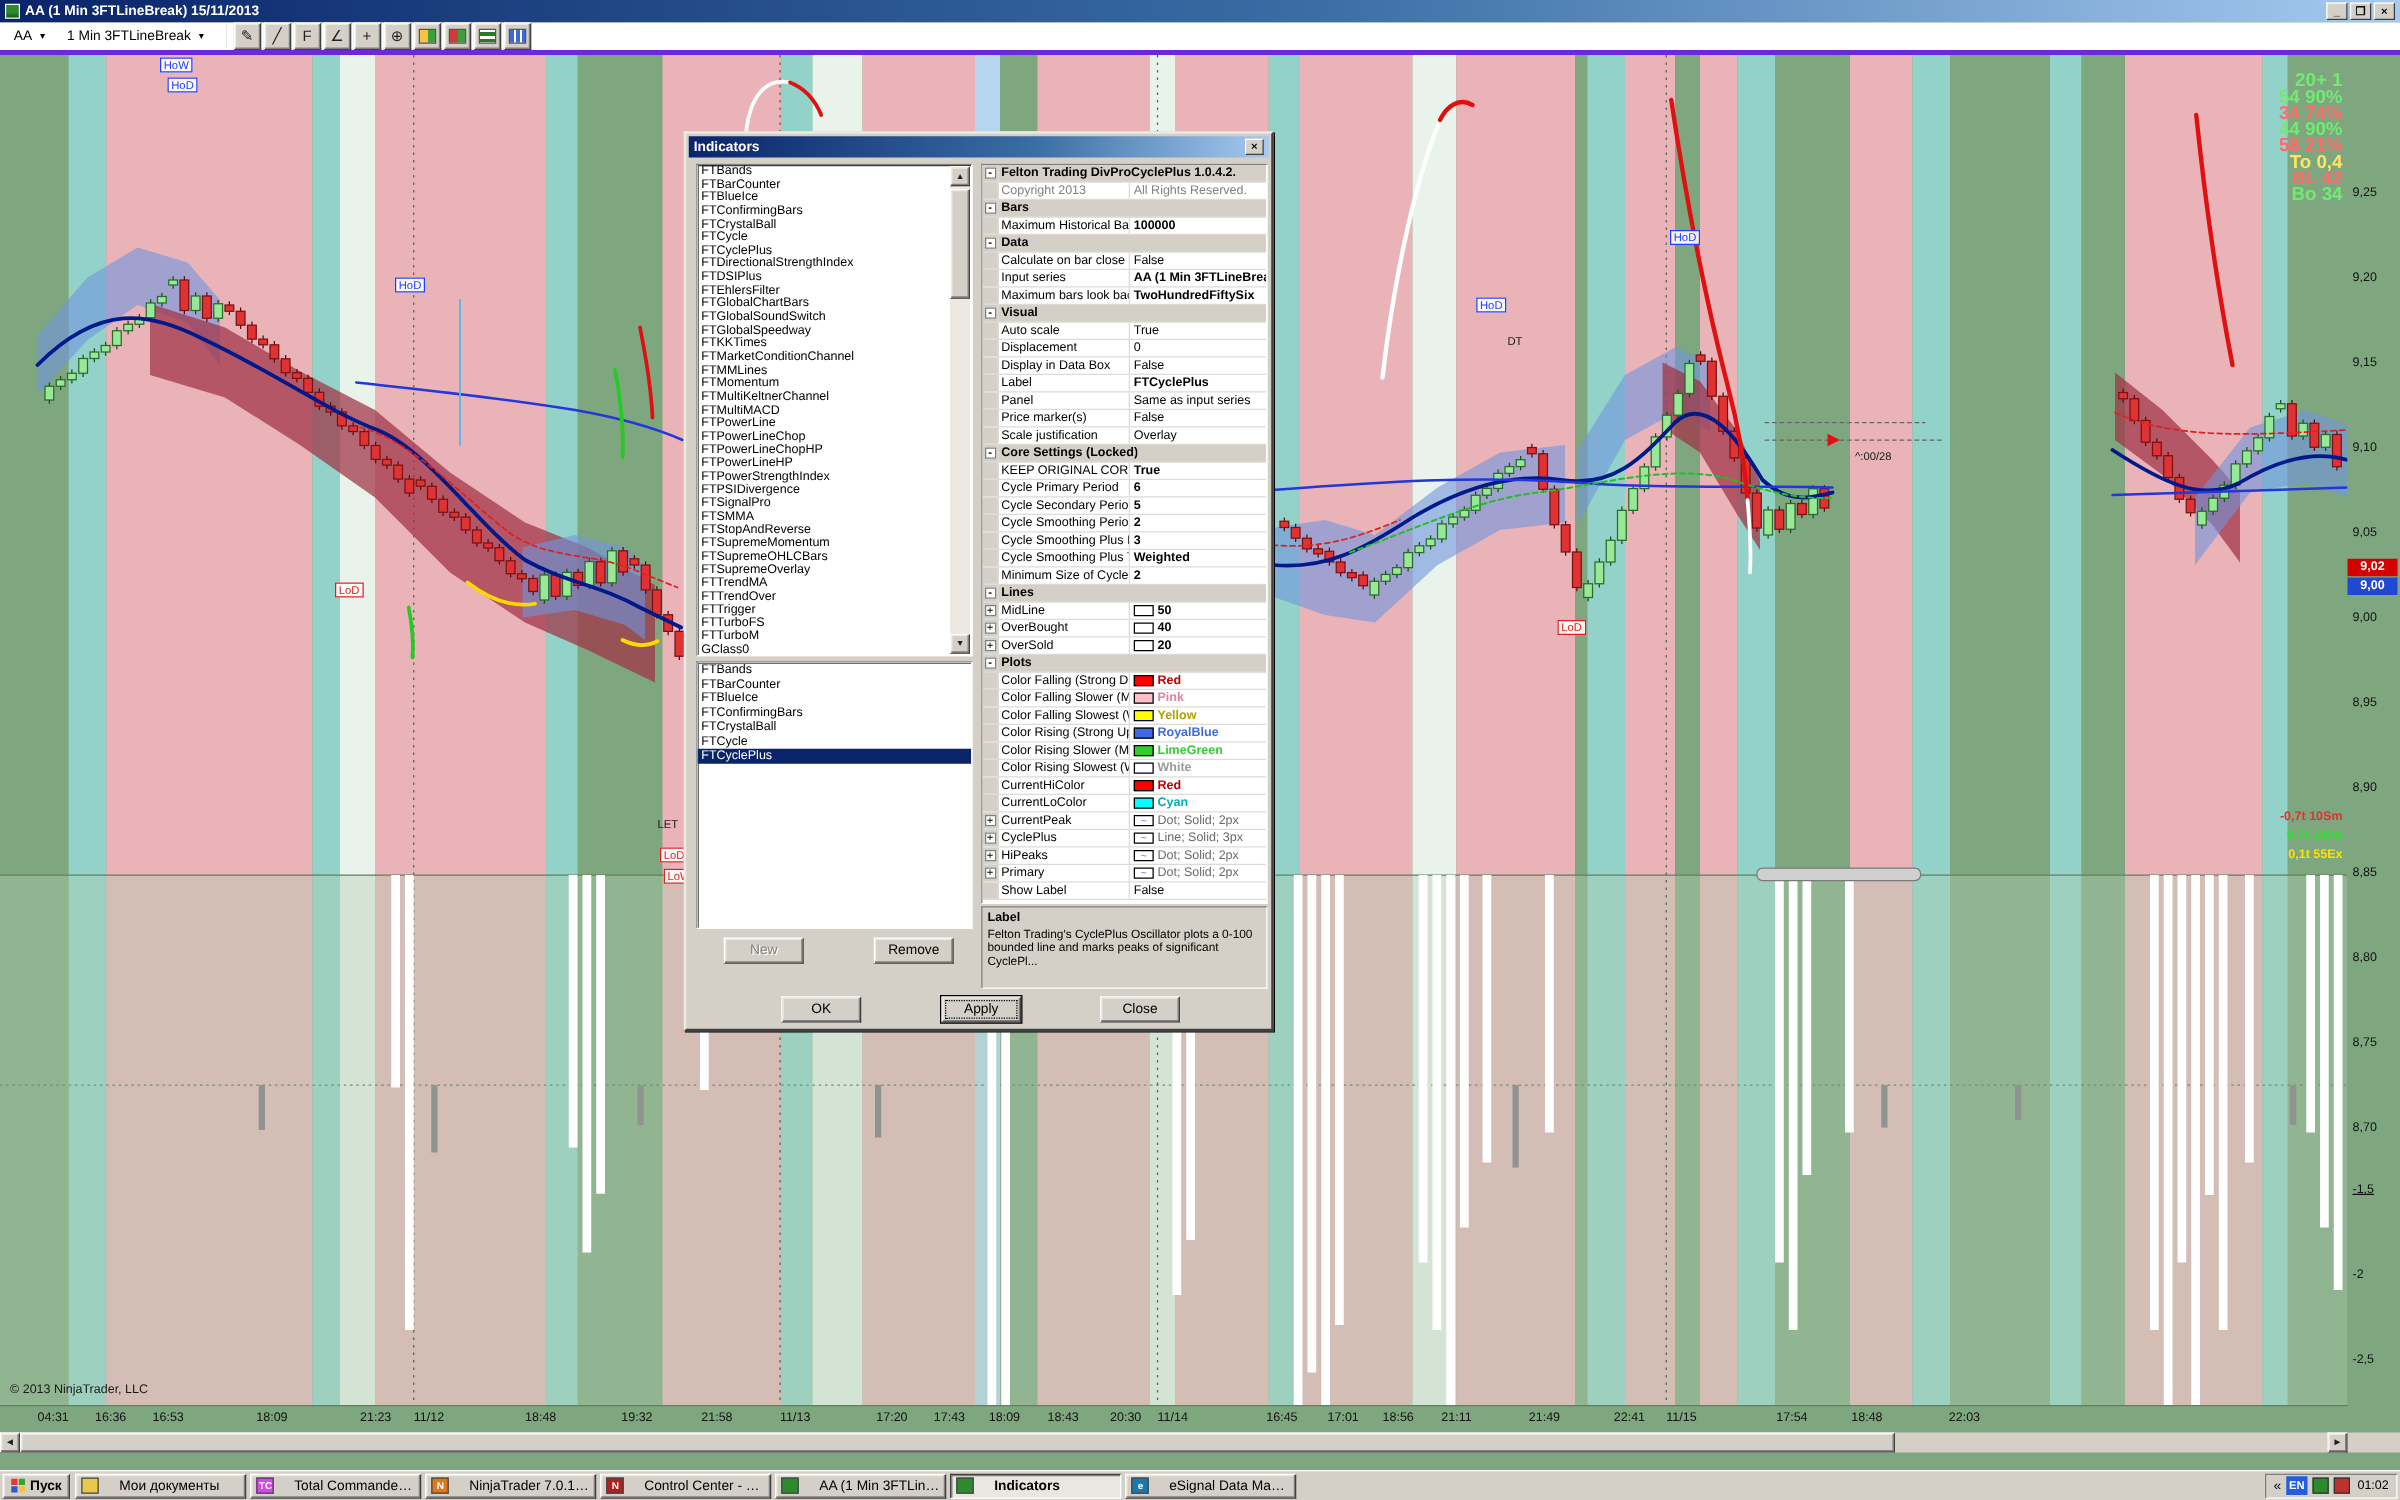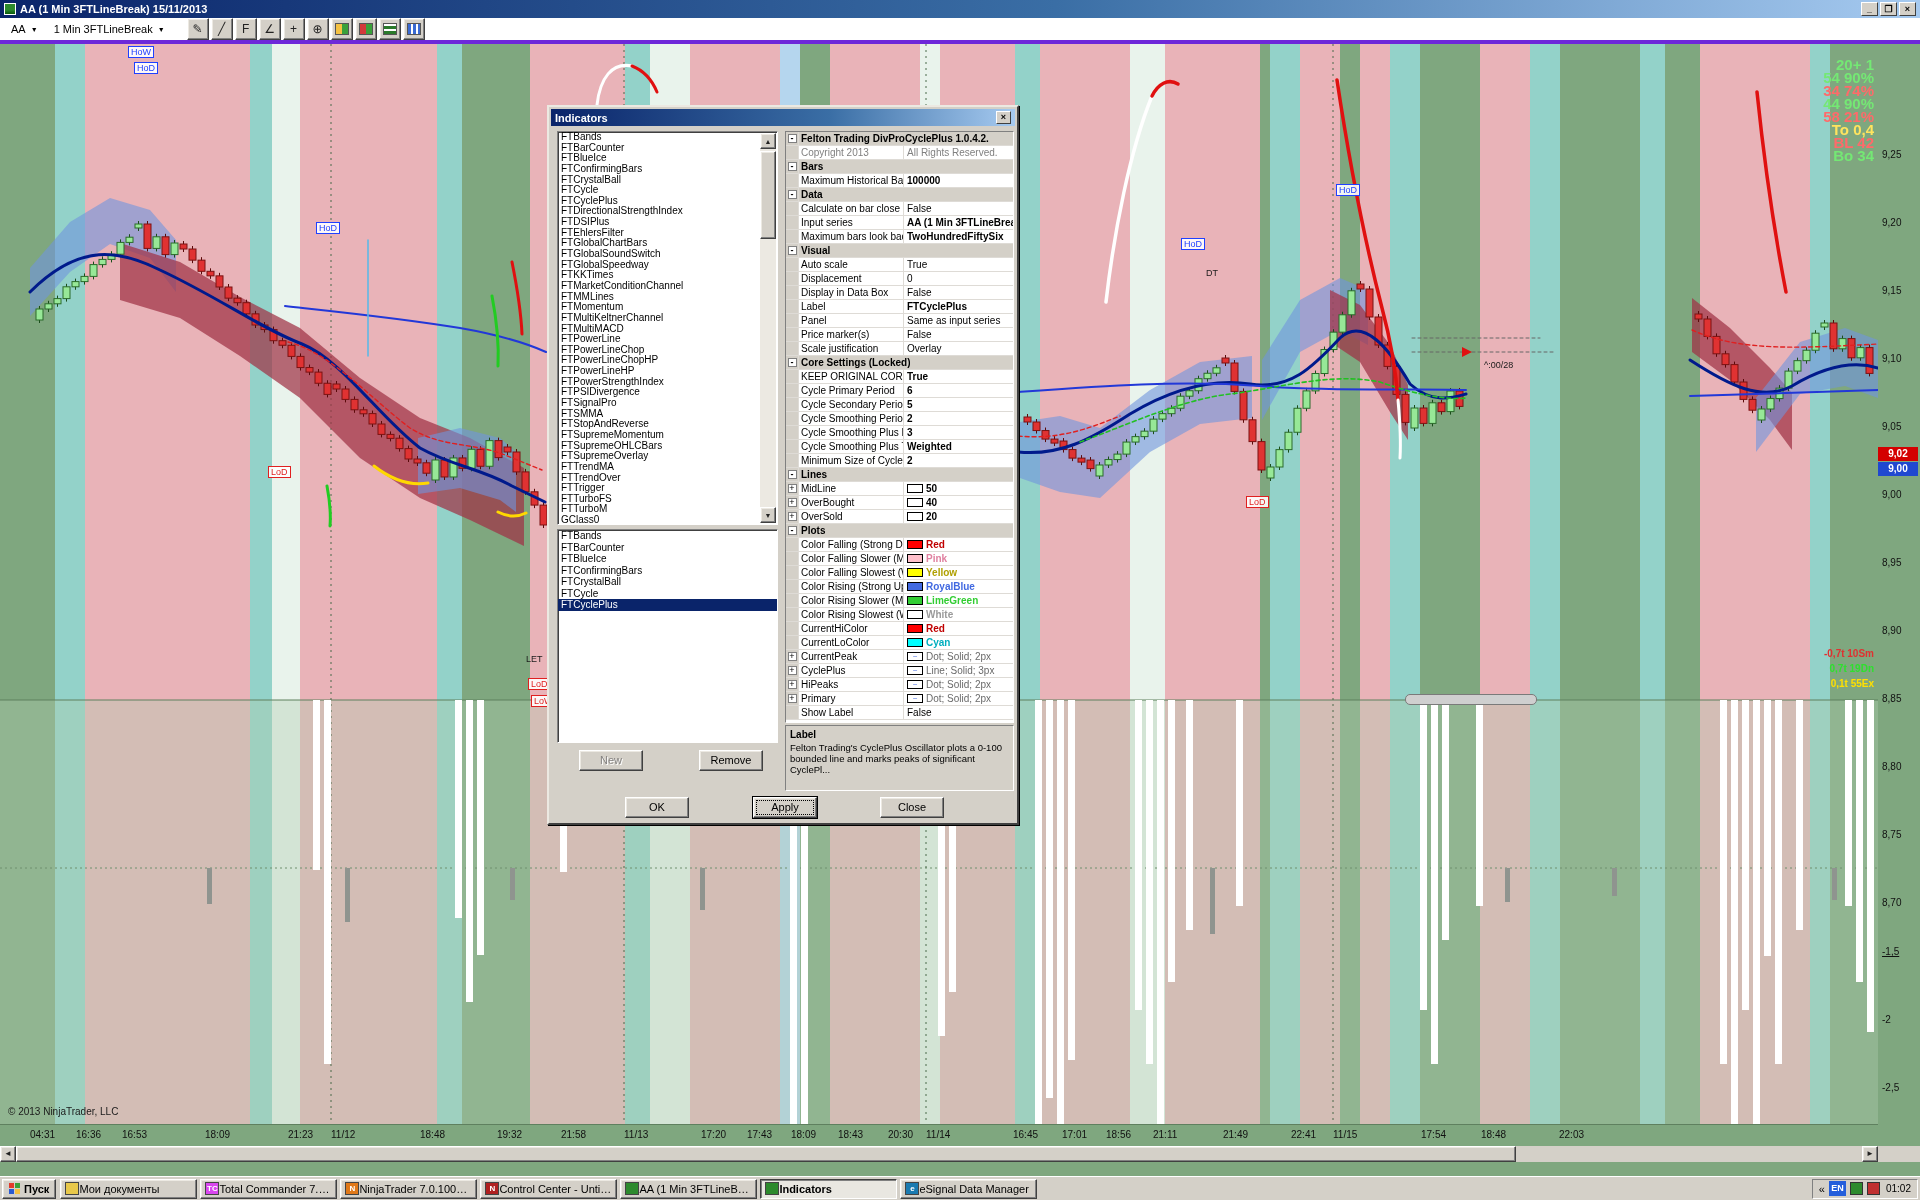--- a/index.html
+++ b/index.html
@@ -79,21 +79,21 @@
   .watermark{position:absolute;left:905px;top:558px;width:348px;height:130px;background:rgba(255,250,208,.93);border:2px solid #4a4a52;z-index:20;display:flex;flex-direction:column;justify-content:space-around;text-align:center;color:#19276b;font-family:"DejaVu Serif",serif;font-style:italic;font-weight:bold;padding:6px 4px;}
   .watermark .w1{font-size:17px;}
   .watermark .w2{font-size:16px;}
   .watermark .w3{font-size:15px;}
 
   
   .taskbar{position:absolute;left:0;top:1176px;width:1920px;height:24px;background:#d4d0c8;border-top:1px solid #fff;display:flex;align-items:center;padding:1px 2px;z-index:30;font-size:11px;}
   .startbtn{height:20px;display:flex;align-items:center;gap:4px;padding:0 6px;font-weight:bold;margin-right:4px;}
   .winlogo{width:11px;height:11px;display:grid;grid-template-columns:5px 5px;grid-template-rows:5px 5px;gap:1px;}
   .winlogo i{display:block;}
-  .taskitem{height:20px;width:137px;display:flex;align-items:center;gap:0;padding:0 4px;margin-right:3px;overflow:hidden;white-space:nowrap;}
+  .taskitem{height:20px;width:137px;display:flex;align-items:center;gap:16px;padding:0 4px;margin-right:3px;overflow:hidden;white-space:nowrap;}
   .taskitem.active{border-color:#404040 #fff #fff #404040;background:#e9e7e1;font-weight:bold;box-shadow:inset 1px 1px 0 #808080;}
   .ticon{width:14px;height:13px;flex:none;border:1px solid #444;font-size:8px;line-height:11px;text-align:center;color:#fff;font-weight:bold;}
   .tray{margin-left:auto;height:20px;display:flex;align-items:center;gap:4px;padding:0 6px;border:1px solid;border-color:#808080 #fff #fff #808080;}
   .lang{width:17px;height:15px;background:#245edb;color:#fff;font-size:9px;font-weight:bold;text-align:center;line-height:15px;}
   .trico{width:13px;height:13px;border:1px solid #333;}
   .clock{font-size:10px;padding-left:2px;}
 </style>
 </head>
 <body>
 

